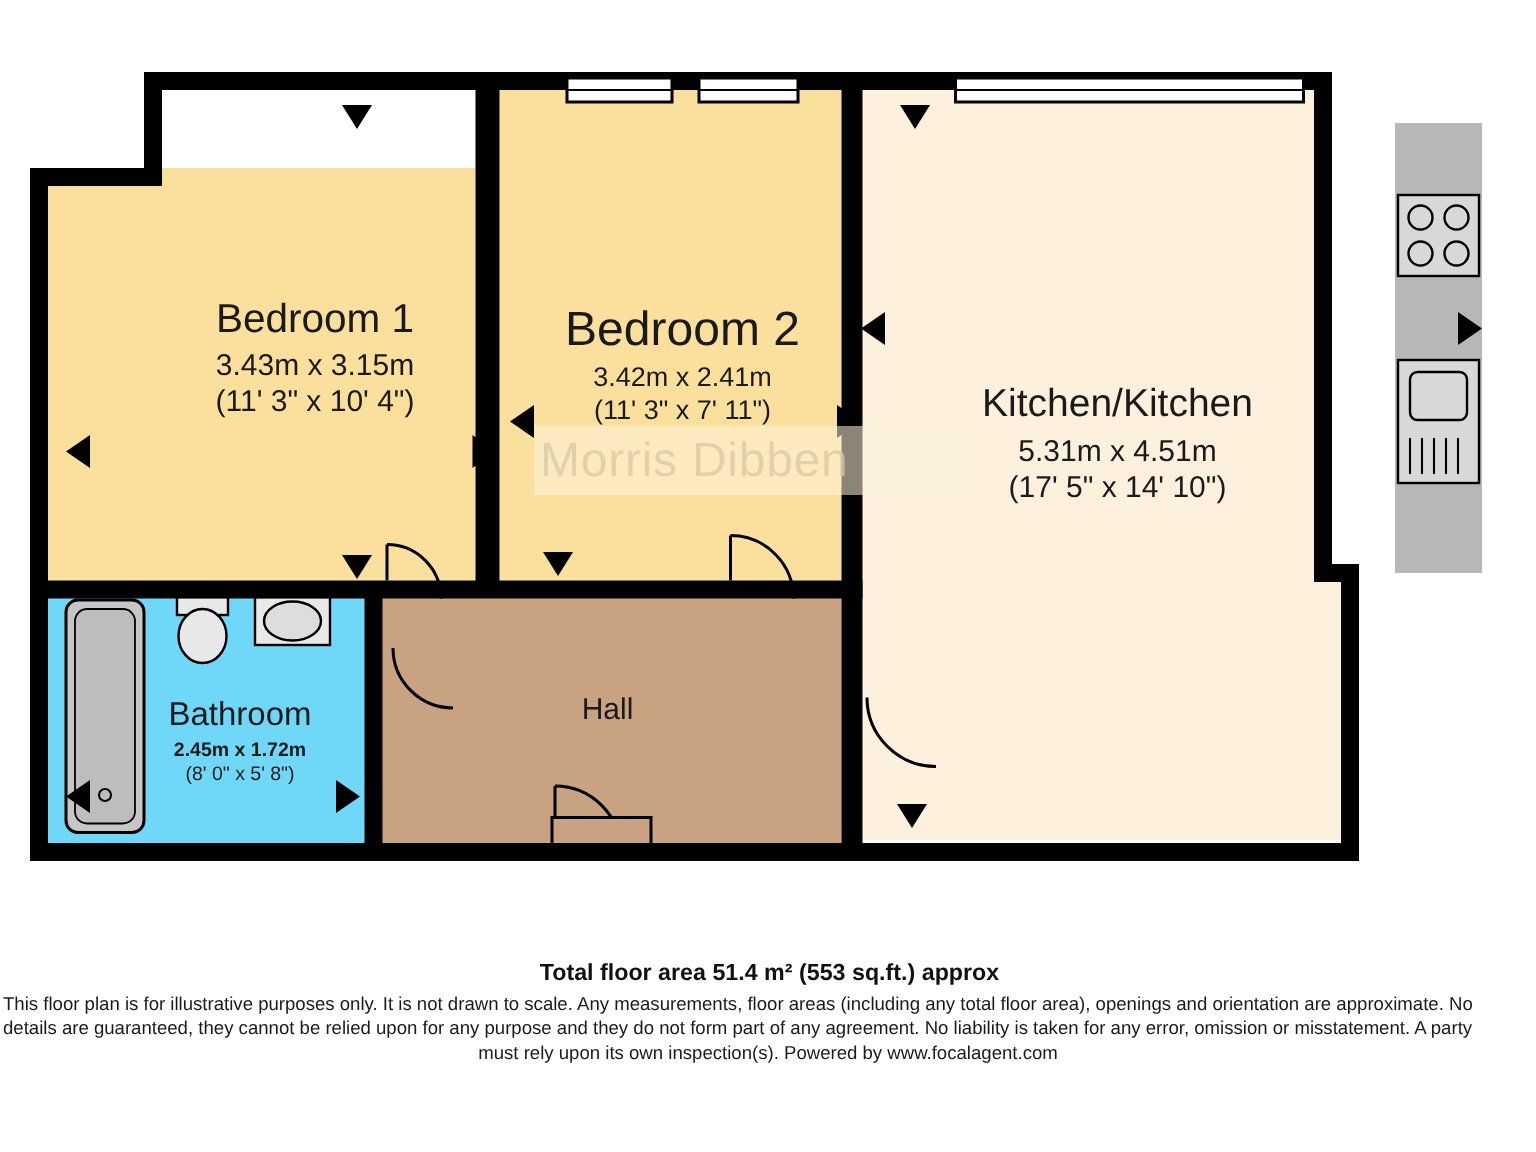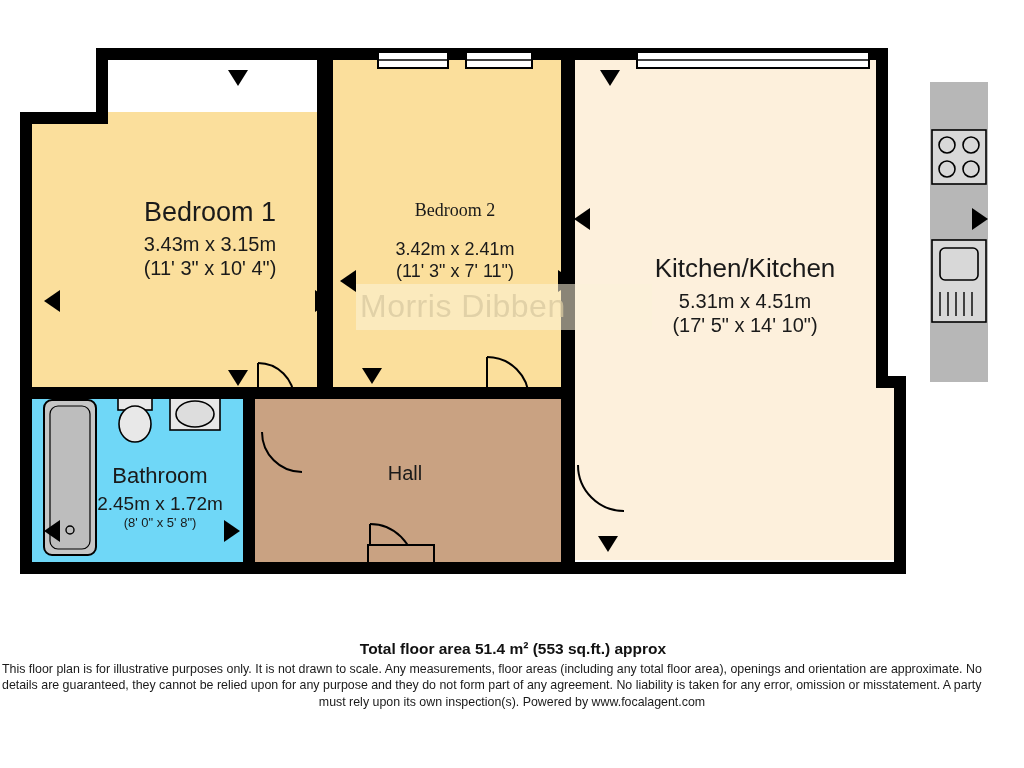--- a/index.html
+++ b/index.html
@@ -47,40 +47,40 @@
   }
   #label-bedroom1 .room-name { font-size: 27px; margin-bottom: 3px; }
   #label-bedroom1 .room-dim { font-size: 20px; }
   #label-bedroom1 .room-dim2 { font-size: 20px; }
   
   #label-bedroom2 {
     left: 330px;
     top: 200px;
     width: 250px;
   }
-  #label-bedroom2 .room-name { font-size: 18px; margin-bottom: 17px; font-family: Liberation Serif, serif; }
+  #label-bedroom2 .room-name { font-size: 32px; margin-bottom: 2px; }
   #label-bedroom2 .room-dim { font-size: 18px; }
   #label-bedroom2 .room-dim2 { font-size: 18px; }
   
   #label-kitchen {
     left: 580px;
     top: 253px;
     width: 330px;
   }
   #label-kitchen .room-name { font-size: 26px; margin-bottom: 4px; }
   #label-kitchen .room-dim { font-size: 20px; }
   #label-kitchen .room-dim2 { font-size: 20px; }
   
   #label-bathroom {
     left: 78px;
     top: 463px;
     width: 164px;
   }
   #label-bathroom .room-name { font-size: 22px; margin-bottom: 2px; }
-  #label-bathroom .room-dim { font-size: 19px; }
+  #label-bathroom .room-dim { font-size: 13px; font-weight: bold; }
   #label-bathroom .room-dim2 { font-size: 13px; }
   
   #label-hall {
     left: 330px;
     top: 461px;
     width: 150px;
   }
   #label-hall .room-name { font-size: 20px; }
 
   

